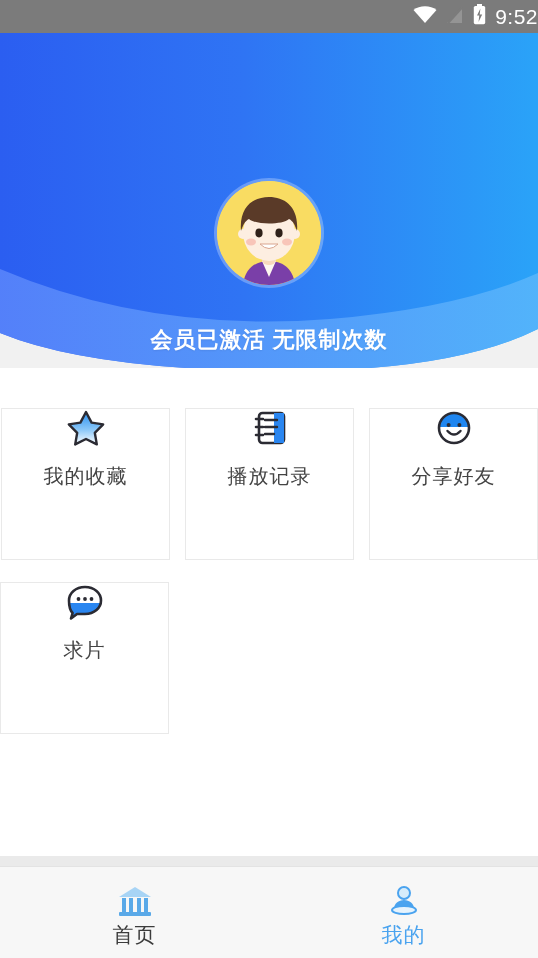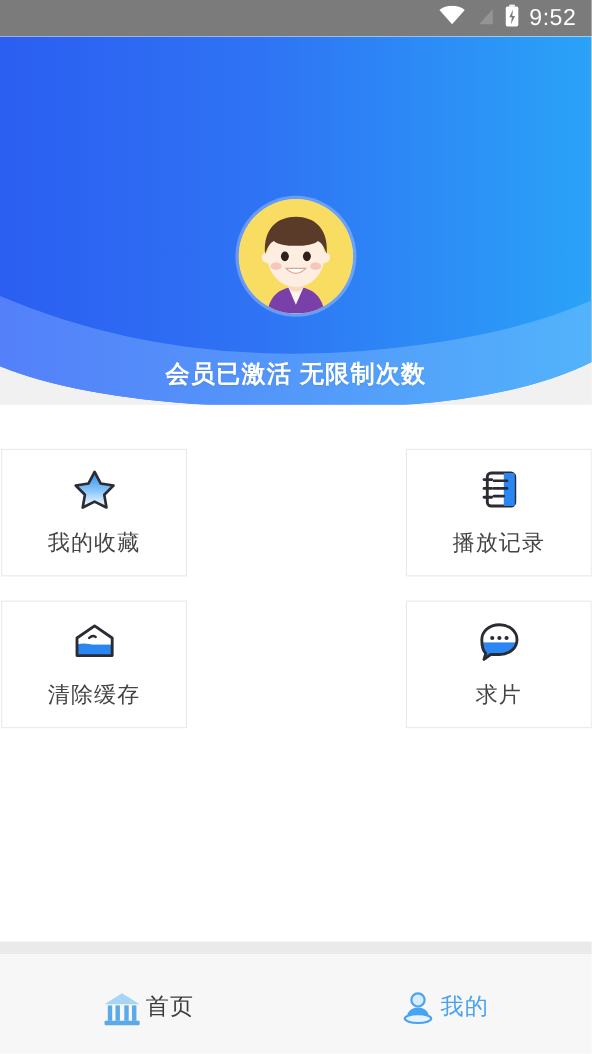--- a/index.html
+++ b/index.html
@@ -9,21 +9,21 @@
     background:#ffffff;
     overflow:hidden;
     position:relative;
   }
 
   
   .statusbar{
     height:33px; width:538px;
     background:#7b7b7b;
     display:flex; align-items:center; justify-content:flex-end;
-    padding-right:14px; gap:9px;
+    gap:9px;
   }
   .sb-icon{ display:block; }
   .sb-time{
     color:#ffffff; font-size:21px; letter-spacing:0.5px;
     font-family:"Liberation Sans",sans-serif;
   }
 
   
   .header{
     position:relative; width:538px; height:335px;
@@ -48,44 +48,44 @@
   }
 
   
   .grid{
     padding:40px 0 0 0;
     display:flex; flex-wrap:wrap;
     justify-content:space-between;
     width:538px;
   }
   .tile{
-    width:169px; height:116px;
+    width:169px; height:152px;
     background:#ffffff;
     border:1px solid #e9e9e9;
     display:flex; flex-direction:column;
-    align-items:center; justify-content:center;
+    align-items:center; 
     gap:16px;
   }
   .tile:nth-child(1),.tile:nth-child(4){ margin-left:1px; }
   .tile-row-gap{ height:22px; width:538px; }
   .tile-icon{ height:38px; display:flex; align-items:center; justify-content:center; }
   .tile-label{ font-size:20px; color:#444444; letter-spacing:1px; }
   .navbar{
     position:absolute; left:0; bottom:0;
     width:538px; height:92px;
     background:#f7f7f7;
     border-top:1px solid #e3e3e3;
     display:flex;
   }
   .nav-sep{
     position:absolute; left:0; bottom:92px; width:538px; height:10px;
     background:#eaeaea;
   }
   .nav-item{
-    flex:1; display:flex; flex-direction:row;
+    flex:1; display:flex; flex-direction:column;
     align-items:center; justify-content:center; gap:4px;
     padding-top:4px;
   }
   .nav-icon{ height:36px; display:flex; align-items:flex-end; justify-content:center; }
   .nav-label{ font-size:21px; color:#3c3c3c; letter-spacing:1px; }
   .nav-item.active .nav-label{ color:#4aa3ef; }
 </style>
 </head>
 <body>
 
@@ -186,40 +186,41 @@
       <svg width="36" height="38" viewBox="0 0 36 38">
         <rect x="7" y="4" width="25" height="30" rx="3.5" fill="#ffffff" stroke="#2b2b33" stroke-width="2.6"></rect>
         <path d="M22 4 L32 4 L32 34 L22 34 Z" fill="#2a86f0"></path>
         <path d="M13 11 H25 M13 18 H25 M13 25 H22" stroke="#2b2b33" stroke-width="2.4" stroke-linecap="round"></path>
         <path d="M4 10 H11 M4 18 H11 M4 26 H11" stroke="#2b2b33" stroke-width="2.6" stroke-linecap="round"></path>
       </svg>
     </span>
     <span class="tile-label">播放记录</span>
   </div>
 
-
-  <div class="tile-row-gap"></div>
-
-  <div class="tile">
-    <span class="tile-icon">
-      <svg width="40" height="34" viewBox="0 0 40 34">
+  <div class="tile">
+    <span class="tile-icon">
+      <svg width="38" height="38" viewBox="0 0 38 38">
         <defs>
-            <clipPath id="houseClip">
-              <path d="M20 3 L36 14 L36 30 L4 30 L4 14 Z"></path>
+            <clipPath id="smileClip">
+              <circle cx="19" cy="19" r="15"></circle>
             </clipPath>
           </defs>
-        <path d="M20 3 L36 14 L36 30 L4 30 L4 14 Z" fill="#ffffff"></path>
-        <rect x="2" y="20" width="36" height="12" fill="#2a86f0" clip-path="url(#houseClip)"></rect>
-        <path d="M2 21 Q10 17 20 21 Q30 25 38 21 L38 32 L2 32 Z" fill="#2a86f0" clip-path="url(#houseClip)"></path>
-        <path d="M20 3 L36 14 L36 30 L4 30 L4 14 Z" fill="none" stroke="#2b2b33" stroke-width="2.6" stroke-linejoin="round"></path>
-        <path d="M15 14 Q18 11 21 13" stroke="#2b2b33" stroke-width="2.2" fill="none" stroke-linecap="round"></path>
-      </svg>
-    </span>
-    <span class="tile-label">清除缓存</span>
-  </div>
+        <circle cx="19" cy="19" r="15" fill="#ffffff"></circle>
+        <rect x="2" y="2" width="34" height="16" fill="#1f86f0" clip-path="url(#smileClip)"></rect>
+        <circle cx="19" cy="19" r="15" fill="none" stroke="#2b2b33" stroke-width="2.6"></circle>
+        <circle cx="13.6" cy="16" r="2" fill="#2b2b33"></circle>
+        <circle cx="24.4" cy="16" r="2" fill="#2b2b33"></circle>
+        <path d="M12.5 22 Q19 29 25.5 22" stroke="#2b2b33" stroke-width="2.4" fill="none" stroke-linecap="round"></path>
+      </svg>
+    </span>
+    <span class="tile-label">分享好友</span>
+  </div>
+
+  <div class="tile-row-gap"></div>
+
 
 
   <div class="tile">
     <span class="tile-icon">
       <svg width="38" height="36" viewBox="0 0 38 36">
         <defs>
             <clipPath id="bubbleClip">
           <path d="M19 3 C28.4 3 35 9 35 16.5 C35 24 28.4 30 19 30 L11 30 L5 34.5 L6.6 29 C4 26.4 3 21.8 3 16.5 C3 9 9.6 3 19 3 Z"></path>
         </clipPath>
           </defs>

